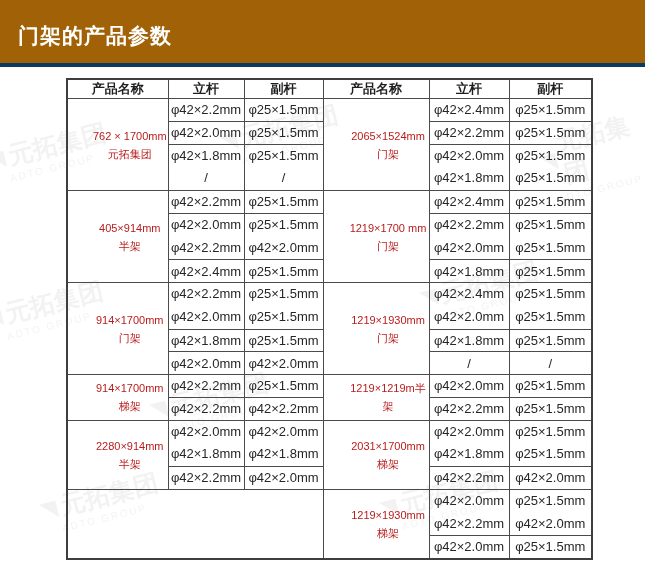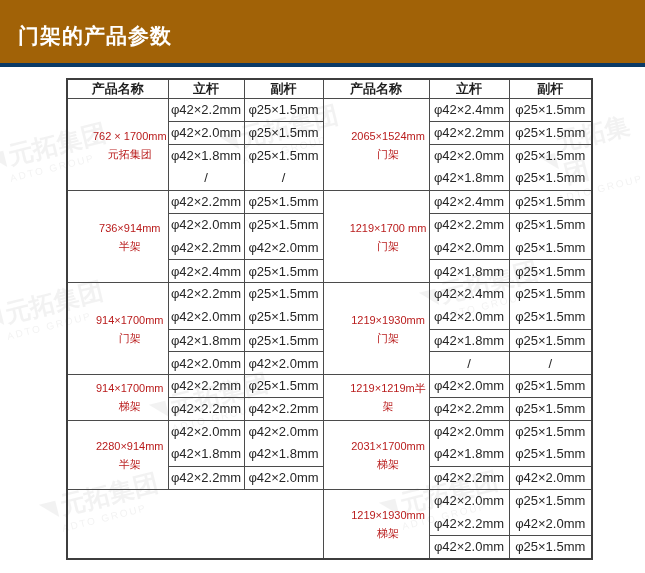--- a/index.html
+++ b/index.html
@@ -187,21 +187,21 @@
             <div class="ln">φ42×1.8mm</div>
           </td>
     <td>
             <div class="ln">φ25×1.5mm</div>
             <div class="ln">φ25×1.5mm</div>
           </td>
   </tr>
 
   <tr class="r1">
     <td class="name" rowspan="3">
-            <div class="nm">736×914mm</div>
+            <div class="nm">405×914mm</div>
             <div class="nm">半架</div>
           </td>
     <td>φ42×2.2mm</td>
     <td>φ25×1.5mm</td>
     <td class="name" rowspan="3">
             <div class="nm">1219×1700 mm</div>
             <div class="nm">门架</div>
           </td>
     <td>φ42×2.4mm</td>
     <td>φ25×1.5mm</td>

